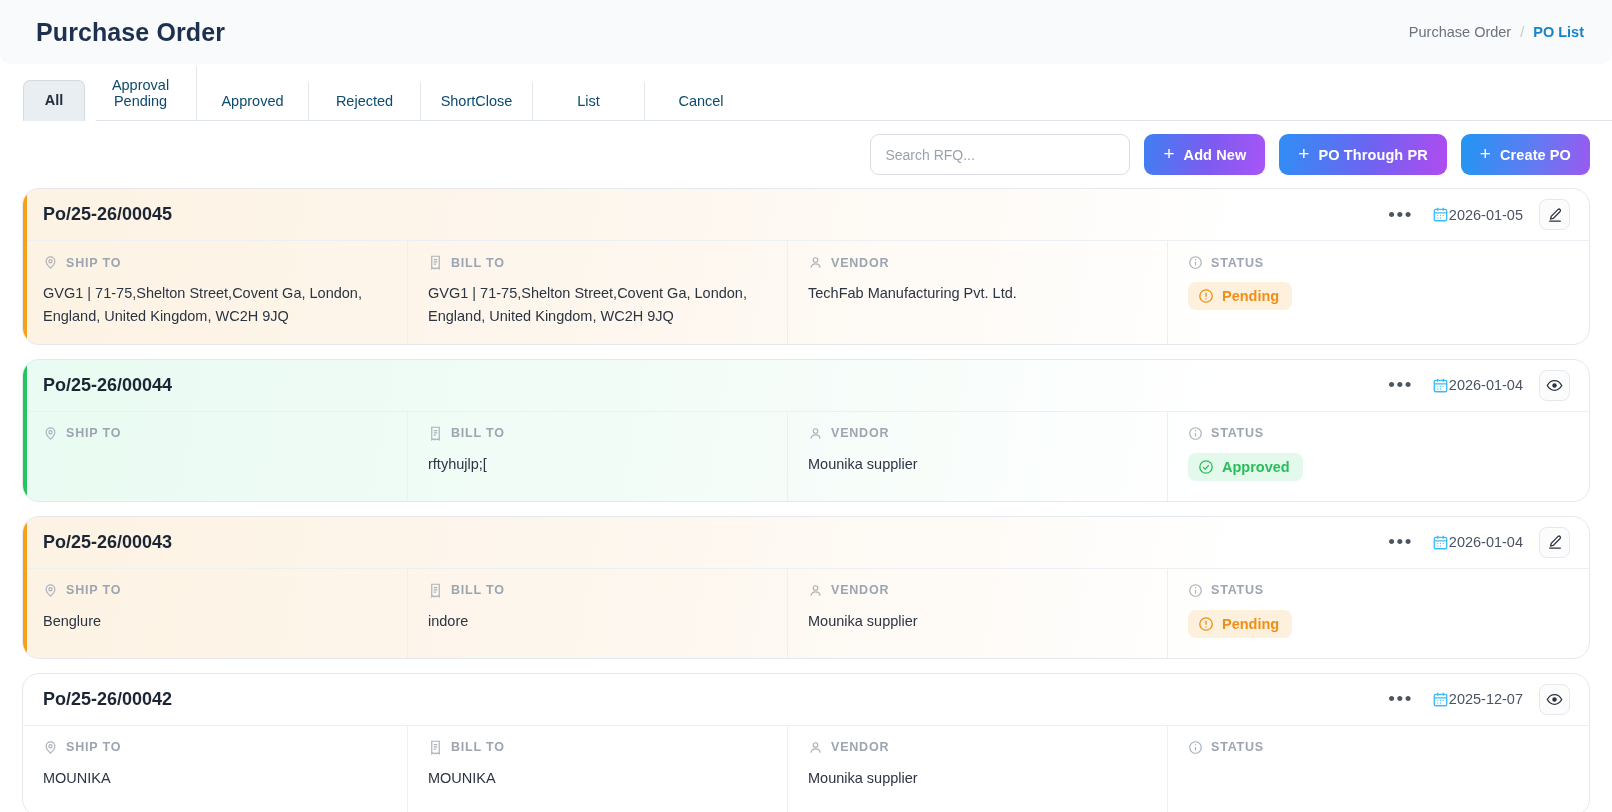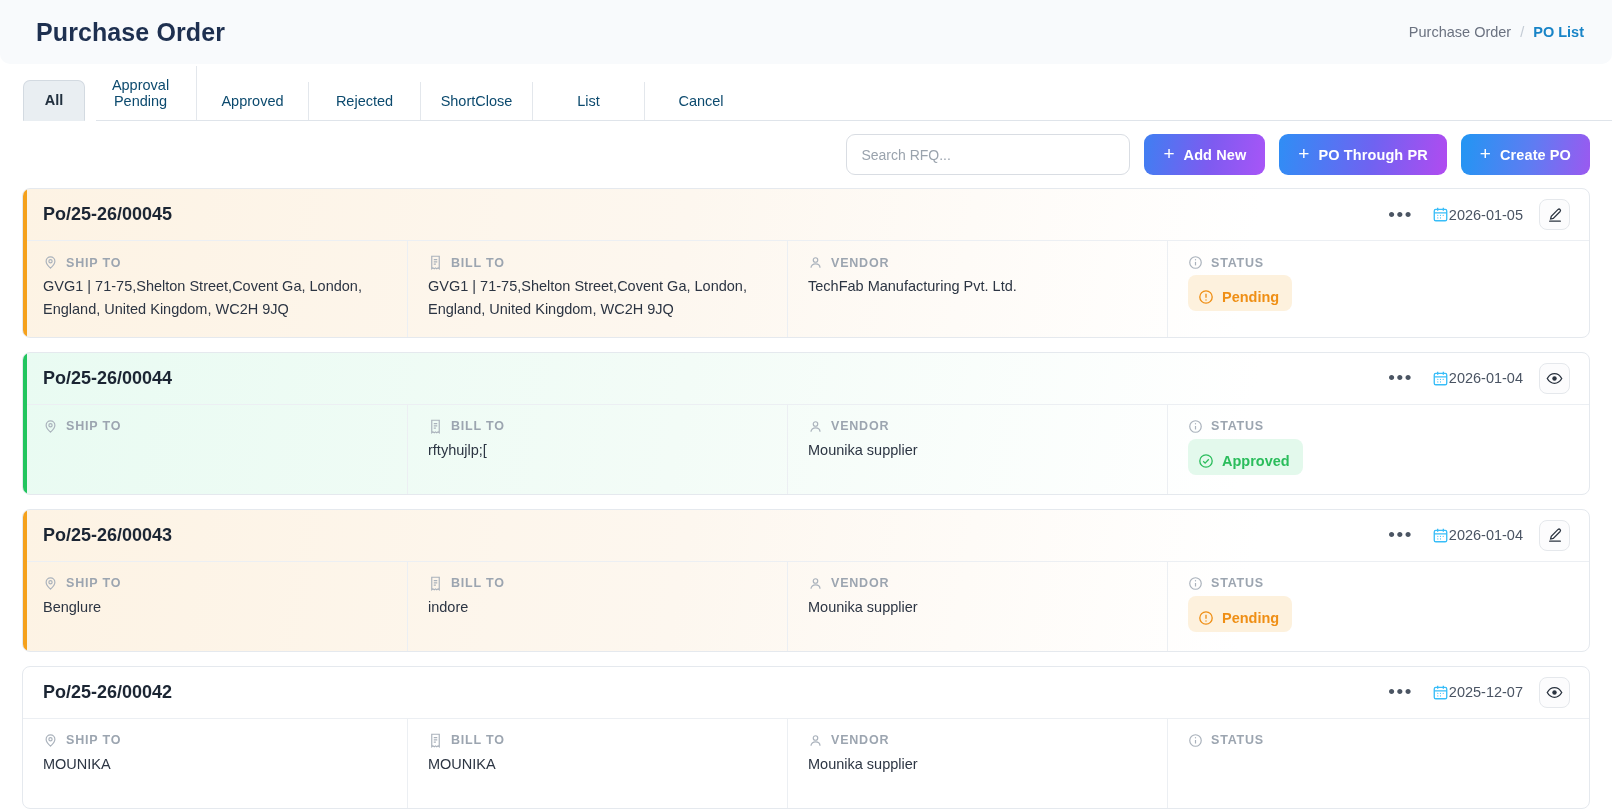--- a/index.html
+++ b/index.html
@@ -80,21 +80,21 @@
   .action-row {
     height: 67px;
     display: flex;
     align-items: center;
     justify-content: flex-end;
     gap: 14px;
     padding-right: 22px;
     background: #ffffff;
   }
   .search-box {
-    width: 284px;
+    width: 260px;
     height: 41px;
     border: 1px solid #d9dde3;
     border-radius: 9px;
     padding: 0 14px;
     font-size: 14px;
     font-family: "Liberation Sans", sans-serif;
     color: #2b3440;
     background: #fff;
     outline: none;
   }
@@ -128,21 +128,21 @@
 
   
   .card-list {
     padding: 0 22px;
     display: flex;
     flex-direction: column;
     gap: 14px;
   }
   .po-card {
     border: 1px solid #e5e9ee;
-    border-radius: 8px;
+    border-radius: 17px;
     overflow: hidden;
     background: #fff;
     position: relative;
   }
   .po-card .accent {
     position: absolute;
     left: 0; top: 0; bottom: 0;
     width: 4px;
   }
   .po-card.accent-orange .accent { background: #f5a11c; }
@@ -198,21 +198,21 @@
 
   .card-body {
     display: flex;
     min-height: 89px;
   }
   .col {
     padding: 14px 18px 16px 20px;
     border-right: 1px solid #eceff3;
     display: flex;
     flex-direction: column;
-    gap: 5px;
+    gap: 12px;
   }
   .col:last-child { border-right: none; }
   .col-ship   { width: 385px; }
   .col-bill   { width: 380px; }
   .col-vendor { width: 380px; }
   .col-status { flex: 1; }
 
   .col-label {
     display: flex;
     align-items: center;
@@ -227,21 +227,21 @@
     font-size: 14.5px;
     color: #2c3543;
     line-height: 1.58;
     max-width: 345px;
   }
 
   .badge {
     display: inline-flex;
     align-items: center;
     gap: 8px;
-    padding: 14px 13px 6px 10px;
+    padding: 6px 13px 6px 10px;
     border-radius: 8px;
     font-size: 14.5px;
     font-weight: bold;
     width: fit-content;
   }
   .badge.pending  { background: #fdf1dd; color: #ef8f15; }
   .badge.approved { background: #e3f9ec; color: #2bbd5c; }
 
   svg { display: block; }
 </style>

